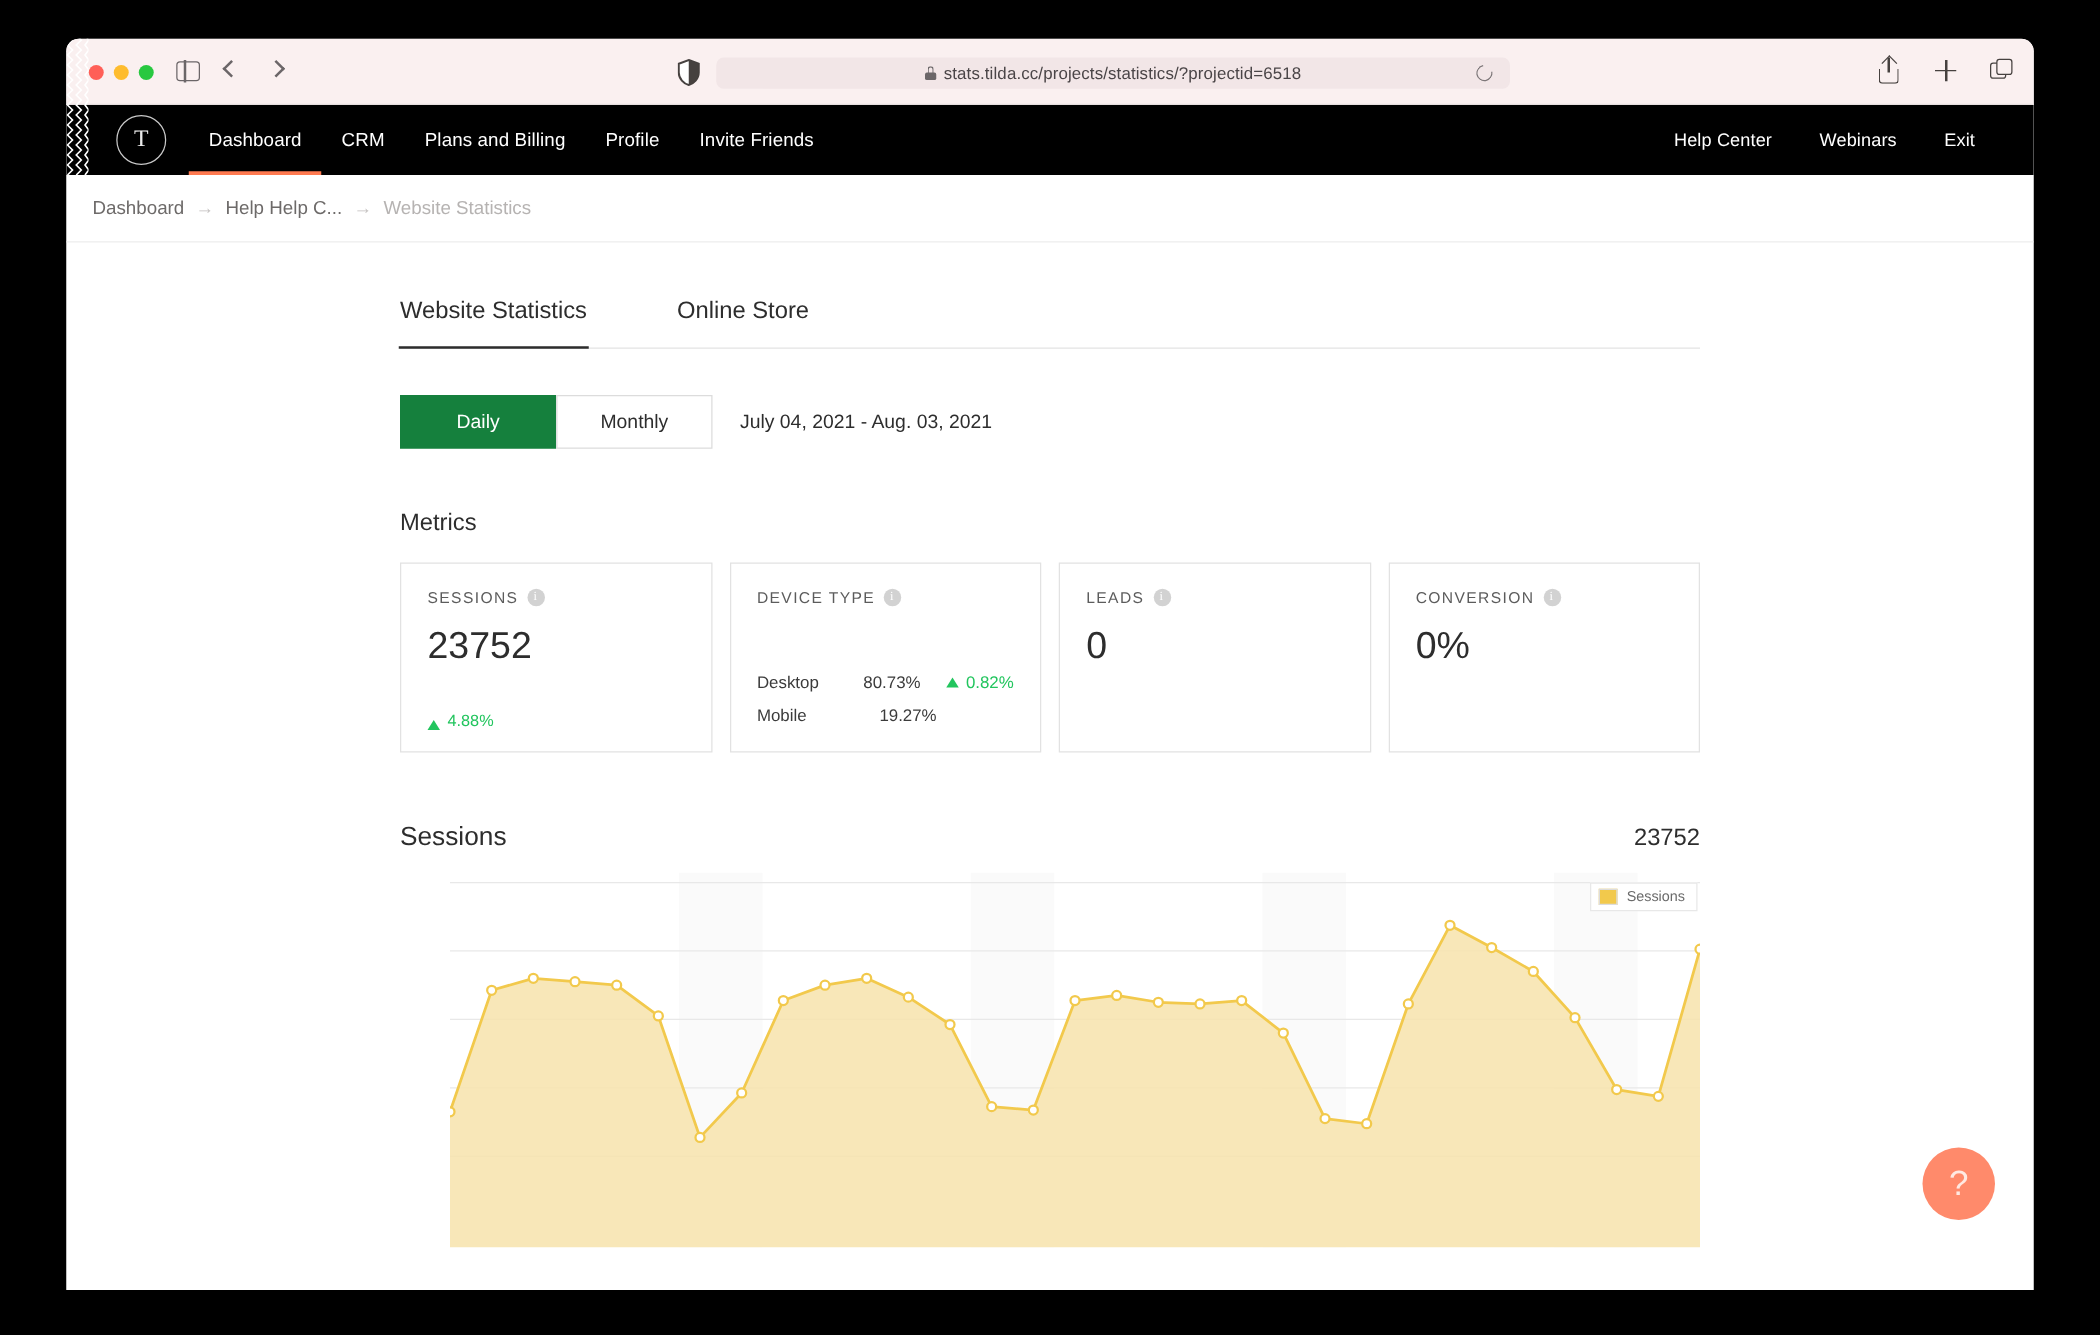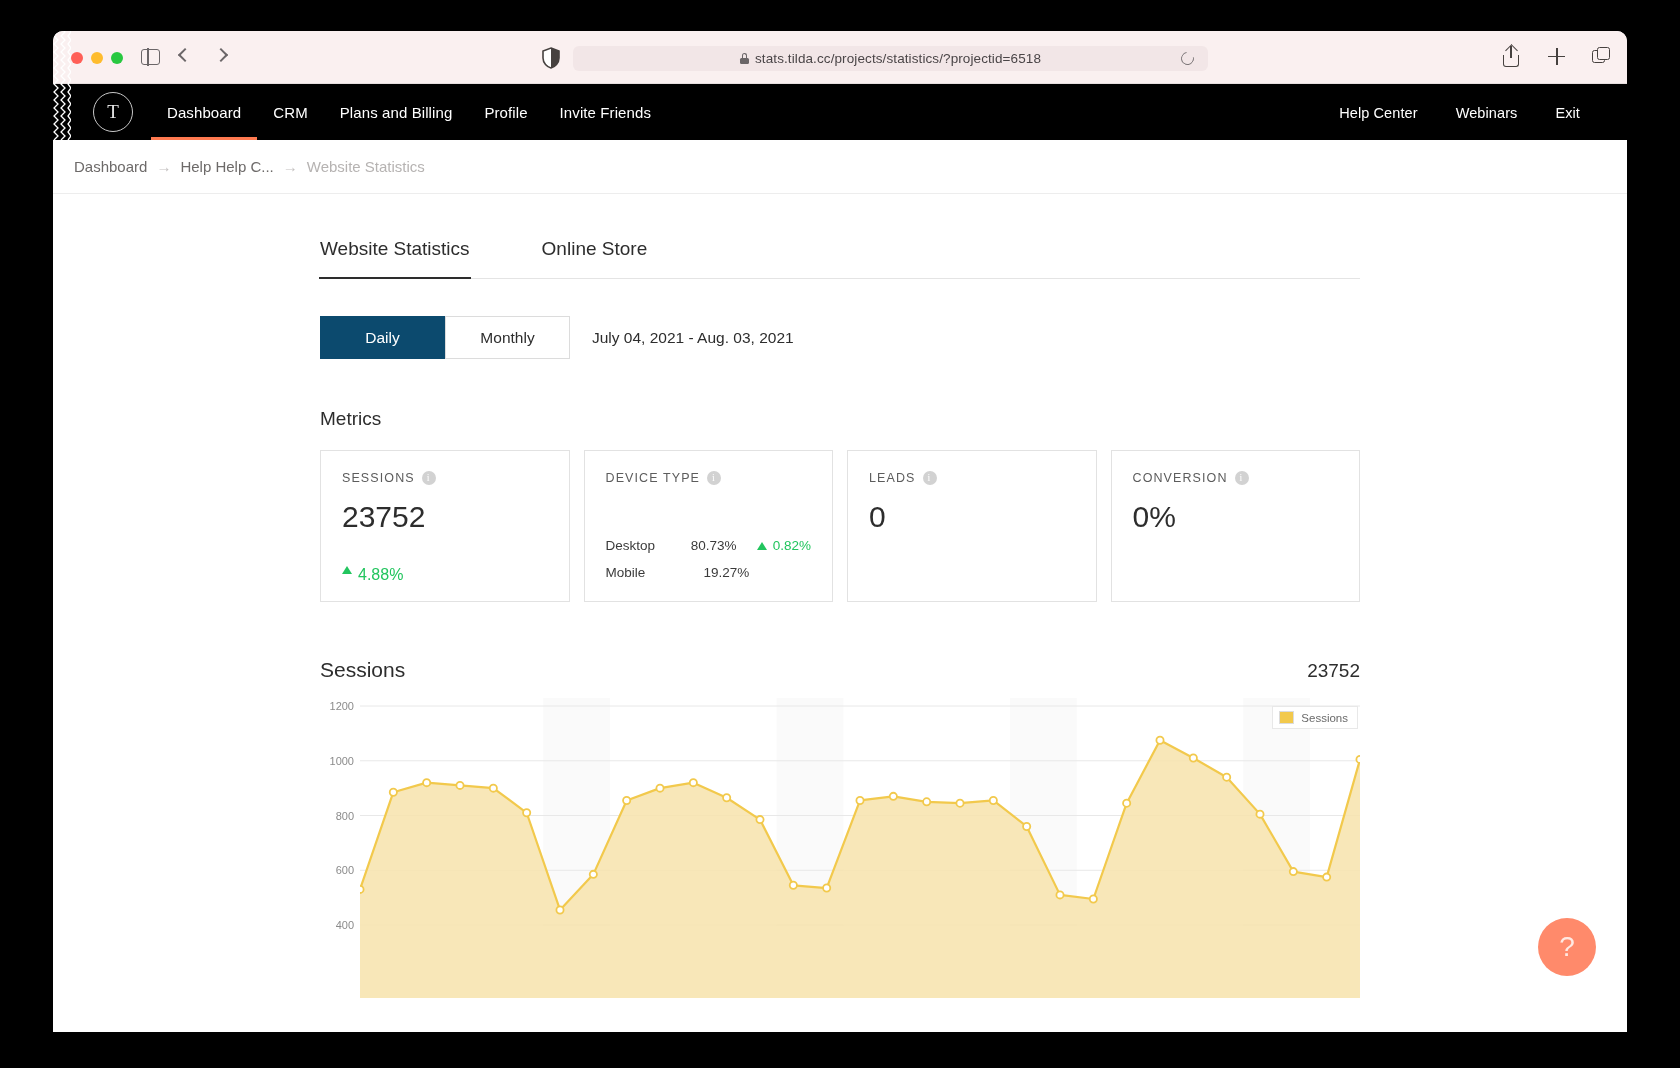--- a/index.html
+++ b/index.html
@@ -103,35 +103,35 @@
 
   .tabs { display: flex; gap: 0; border-bottom: 1px solid #e4e4e4; }
   .tab { font-size: 19px; color: #2d2d2d; padding: 0 0 18px 0; margin-right: 72px;
     position: relative; cursor: pointer; }
   .tab.active { font-weight: 400; }
   .tab.active::after { content:""; position:absolute; left:-1px; right:-1px; bottom:-1px; height:2.5px; background:#2d2d2d; }
 
   .seg { margin-top: 37px; display: flex; align-items: center; }
   .seg-btn { width: 125px; height: 43px; display:flex; align-items:center; justify-content:center;
      font-size: 15.5px; cursor:pointer; }
-  .seg-btn.primary { background: #0c4a6e; color: #ffffff; }
+  .seg-btn.primary { background: #15803d; color: #ffffff; }
   .seg-btn.secondary { background: #ffffff; color: #2d2d2d; border: 1px solid #dcdcdc; }
   .date-range { margin-left: 22px; font-size: 15.5px; color: #2d2d2d; }
 
   .section-title { margin-top: 49px; font-size: 19px; color: #2d2d2d; }
 
   .cards { margin-top: 20px; display: flex; gap: 14px; }
   .card { flex: 1; border: 1px solid #e2e2e2; background: #fff; height: 152px;
     padding: 20px 21px 0; position: relative; }
   .card-label { font-size: 12.5px; letter-spacing: 1.1px; color: #5c5c5c; display: flex; align-items: center; gap: 7px; }
   .info-i { width: 14px; height: 14px; border-radius: 50%; background: #d2d2d2; color: #ffffff;
      font-size: 10px; line-height: 14px; text-align: center; font-family: "Liberation Serif", serif; cursor:pointer;}
   .card-value { margin-top: 15px; font-size: 30px; color: #2d2d2d; font-weight: 400; }
-  .card-delta { position: absolute; left: 21px; bottom: 17px; font-size: 16px; color: #22c55e;
-     display: flex; align-items: flex-start; gap: 6px; }
+  .card-delta { position: absolute; left: 21px; bottom: 17px; font-size: 13px; color: #22c55e;
+     display: flex; align-items: flex-end; gap: 6px; }
   .tri-up { width: 0; height: 0; border-left: 5px solid transparent; border-right: 5px solid transparent;
      border-bottom: 8px solid #22c55e; }
 
   .dev-rows { position: absolute; left: 21px; right: 21px; bottom: 15px; }
   .dev-row { display: flex; align-items: center; font-size: 13.5px; color: #3b3b3b; padding: 6px 0; }
   .dev-name { width: 98px; }
   .dev-pct { width: 76px; }
   .dev-delta { color: #22c55e; display: flex; align-items: center; gap: 6px; }
 
   
@@ -294,27 +294,20 @@
         </div>
 
       </div>
 
       <div class="chart-head">
         <div class="chart-title">Sessions</div>
         <div class="chart-total">23752</div>
       </div>
 
       <div class="chart-wrap">
-        <div class="y-labels" id="y-labels">
-            <div class="y-lab" style="top: 8px;">1200</div>
-            <div class="y-lab" style="top: 62.75px;">1000</div>
-            <div class="y-lab" style="top: 117.5px;">800</div>
-            <div class="y-lab" style="top: 172.25px;">600</div>
-            <div class="y-lab" style="top: 227px;">400</div>
-          </div>
         <div class="plot">
           <svg id="chart-svg" width="1000" height="300" viewBox="0 0 1000 300" preserveAspectRatio="none">
               <rect x="183.33333333333334" y="0" width="66.66666666666666" height="300" fill="#fafafa"></rect>
               <rect x="416.6666666666667" y="0" width="66.66666666666669" height="300" fill="#fafafa"></rect>
               <rect x="650" y="0" width="66.66666666666663" height="300" fill="#fafafa"></rect>
               <rect x="883.3333333333334" y="0" width="66.66666666666663" height="300" fill="#fafafa"></rect>
               <line x1="0" y1="8" x2="1000" y2="8" stroke="#e8e8e8" stroke-width="1"></line>
               <line x1="0" y1="62.75" x2="1000" y2="62.75" stroke="#e8e8e8" stroke-width="1"></line>
               <line x1="0" y1="117.5" x2="1000" y2="117.5" stroke="#e8e8e8" stroke-width="1"></line>
               <line x1="0" y1="172.25" x2="1000" y2="172.25" stroke="#e8e8e8" stroke-width="1"></line>

